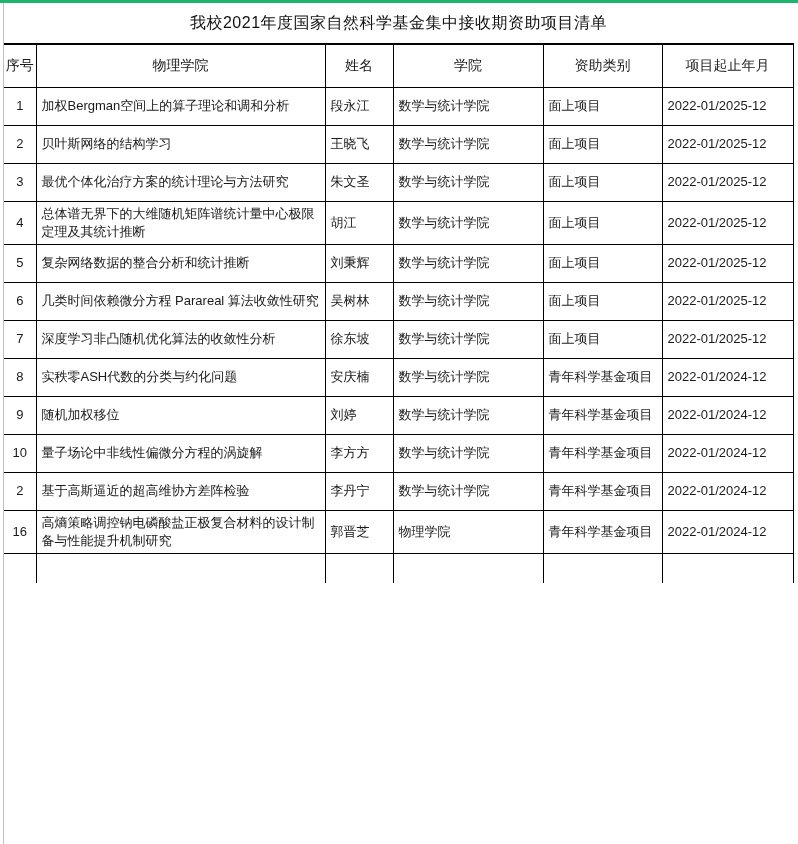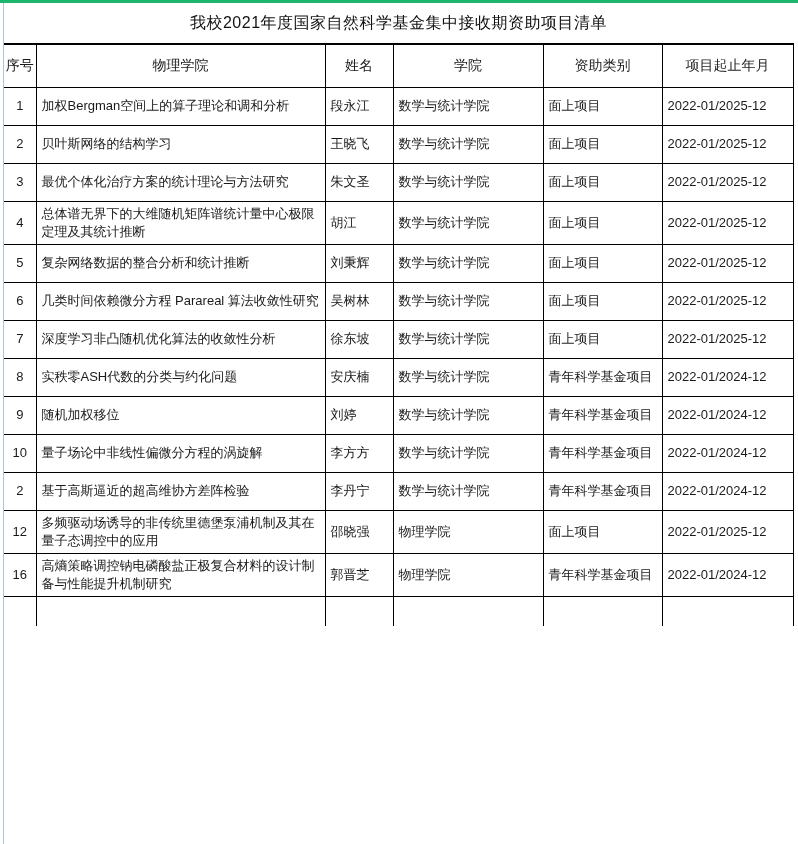--- a/index.html
+++ b/index.html
@@ -167,28 +167,20 @@
         </tr>
         <tr>
           <td class="col-0">2</td>
           <td class="col-1">基于高斯逼近的超高维协方差阵检验</td>
           <td class="col-2">李丹宁</td>
           <td class="col-3">数学与统计学院</td>
           <td class="col-4">青年科学基金项目</td>
           <td class="col-5">2022-01/2024-12</td>
         </tr>
         <tr>
-          <td class="col-0">12</td>
-          <td class="col-1">多频驱动场诱导的非传统里德堡泵浦机制及其在量子态调控中的应用</td>
-          <td class="col-2">邵晓强</td>
-          <td class="col-3">物理学院</td>
-          <td class="col-4">面上项目</td>
-          <td class="col-5">2022-01/2025-12</td>
-        </tr>
-        <tr>
           <td class="col-0">16</td>
           <td class="col-1">高熵策略调控钠电磷酸盐正极复合材料的设计制备与性能提升机制研究</td>
           <td class="col-2">郭晋芝</td>
           <td class="col-3">物理学院</td>
           <td class="col-4">青年科学基金项目</td>
           <td class="col-5">2022-01/2024-12</td>
         </tr>
         <tr class="partial">
           <td class="col-0"></td>
           <td class="col-1"></td>

